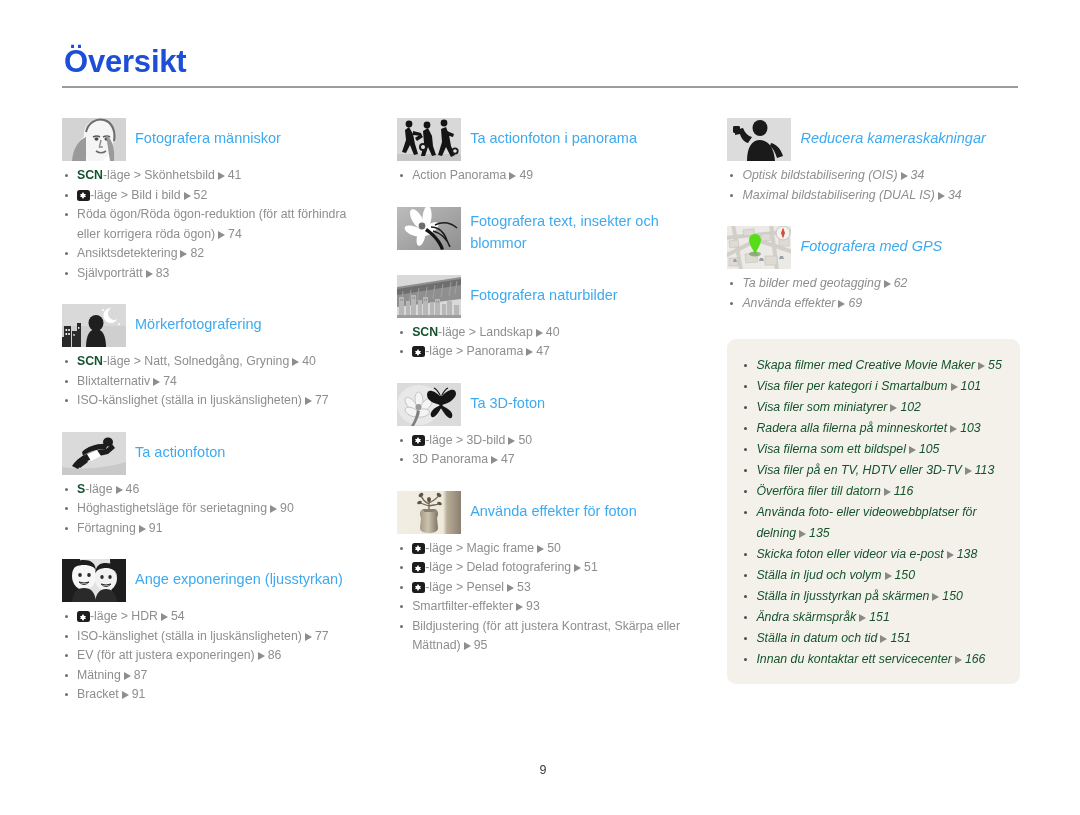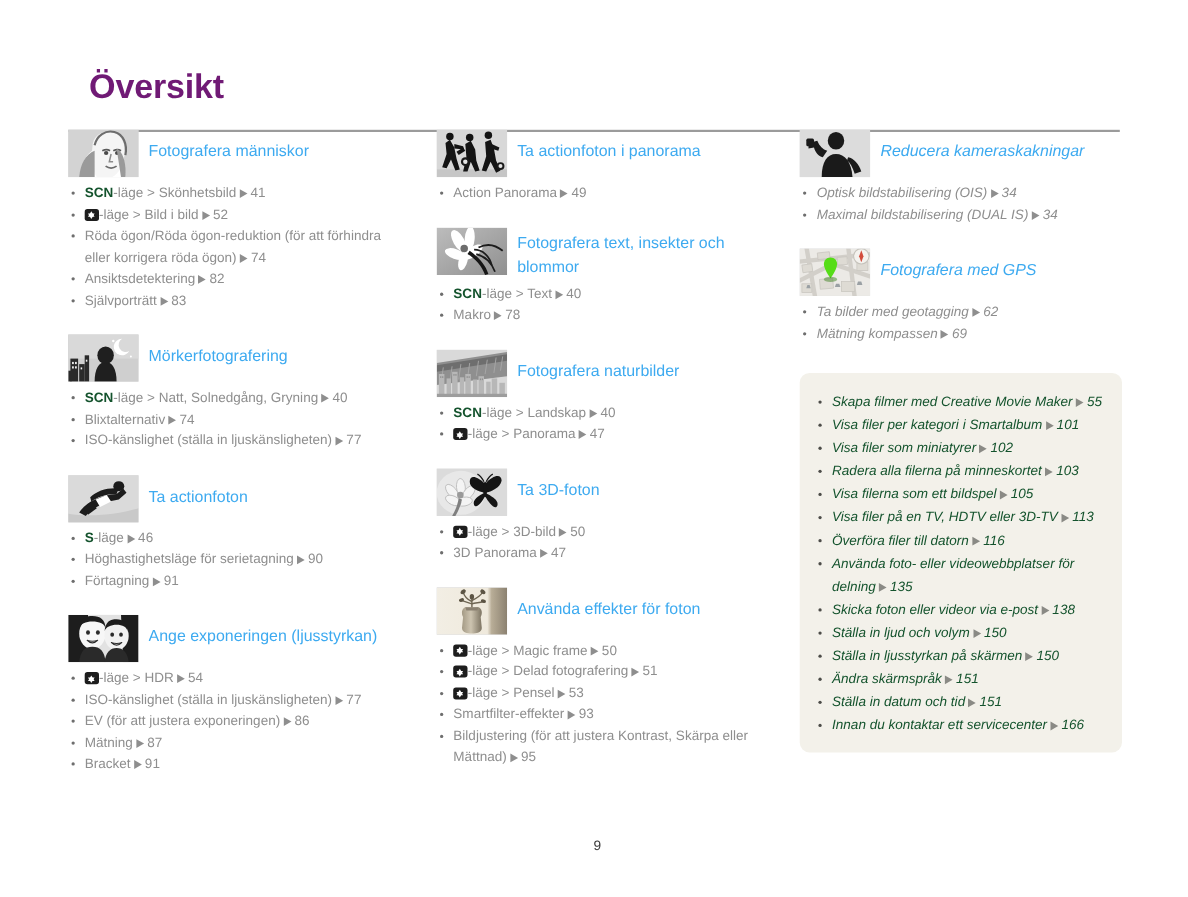--- a/index.html
+++ b/index.html
@@ -28,24 +28,24 @@
   
   .header {
     position: absolute;
     left: 62px;
     top: 44px;
     width: 956px;
   }
   .page-title {
     font-size: 31px;
     font-weight: bold;
-    color: #701a75;
+    color: #1d4ed8;
     letter-spacing: -0.2px;
     line-height: 36px;
-    margin: 17px;
+    margin: 0;
     padding: 0 0 4px 2px;
   }
   .title-rule {
     height: 2px;
     background: #9b9b9b;
     width: 956px;
     margin-top: 2px;
   }
 
   
@@ -380,24 +380,20 @@
      <g stroke="#1c1c1c" stroke-width="1.6" fill="none">
        <path d="M34 20 C42 20 48 26 50 34"></path>
        <path d="M38 18 C46 14 54 16 60 21"></path>
        <path d="M36 24 C44 26 50 32 53 40"></path>
      </g>
      <path d="M30 21 C38 27 44 33 47 42 L44 43 C41 35 35 28 28 24 Z" fill="#161616"></path>
    </svg>
             </div>
             <span class="sec-title two-line">Fotografera text, insekter och blommor</span>
           </div>
-          <ul class="items">
-            <li><span class="b">SCN</span><span>-läge &gt; Text</span><span class="arrow"></span><span>40</span></li>
-            <li><span>Makro</span><span class="arrow"></span><span>78</span></li>
-          </ul>
         </div>
         <div class="section">
           <div class="section-head clearfix">
             <div class="sec-icon">
               <svg viewBox="0 0 64 43" preserveAspectRatio="none">
      <rect width="64" height="43" fill="#d9d9d9"></rect>
      <path d="M0 12 L64 2 L64 24 L0 32 Z" fill="#8f8f8f"></path>
      <path d="M0 14 L64 4 L64 10 L0 20 Z" fill="#6e6e6e"></path>
      <g stroke="#a8a8a8" stroke-width="0.8">
        <path d="M6 16 L4 30"></path>
@@ -574,21 +570,21 @@
      <g>
        <circle cx="56" cy="7" r="7" fill="#f4f2ee" stroke="#c6c3bc" stroke-width="1"></circle>
        <path d="M56 1.5 L58 7 L56 12.5 L54 7 Z" fill="#d24c3c"></path>
      </g>
    </svg>
             </div>
             <span class="sec-title">Fotografera med GPS</span>
           </div>
           <ul class="items">
             <li><span>Ta bilder med geotagging</span><span class="arrow"></span><span>62</span></li>
-            <li><span>Mätning kompassen</span><span class="arrow"></span><span>69</span></li>
+            <li><span>Använda effekter</span><span class="arrow"></span><span>69</span></li>
           </ul>
         </div>
         <div class="tint-box">
           <ul class="items">
             <li><span>Skapa filmer med Creative Movie Maker</span><span class="arrow"></span><span>55</span></li>
             <li><span>Visa filer per kategori i Smartalbum</span><span class="arrow"></span><span>101</span></li>
             <li><span>Visa filer som miniatyrer</span><span class="arrow"></span><span>102</span></li>
             <li><span>Radera alla filerna på minneskortet</span><span class="arrow"></span><span>103</span></li>
             <li><span>Visa filerna som ett bildspel</span><span class="arrow"></span><span>105</span></li>
             <li><span>Visa filer på en TV, HDTV eller 3D-TV</span><span class="arrow"></span><span>113</span></li>

